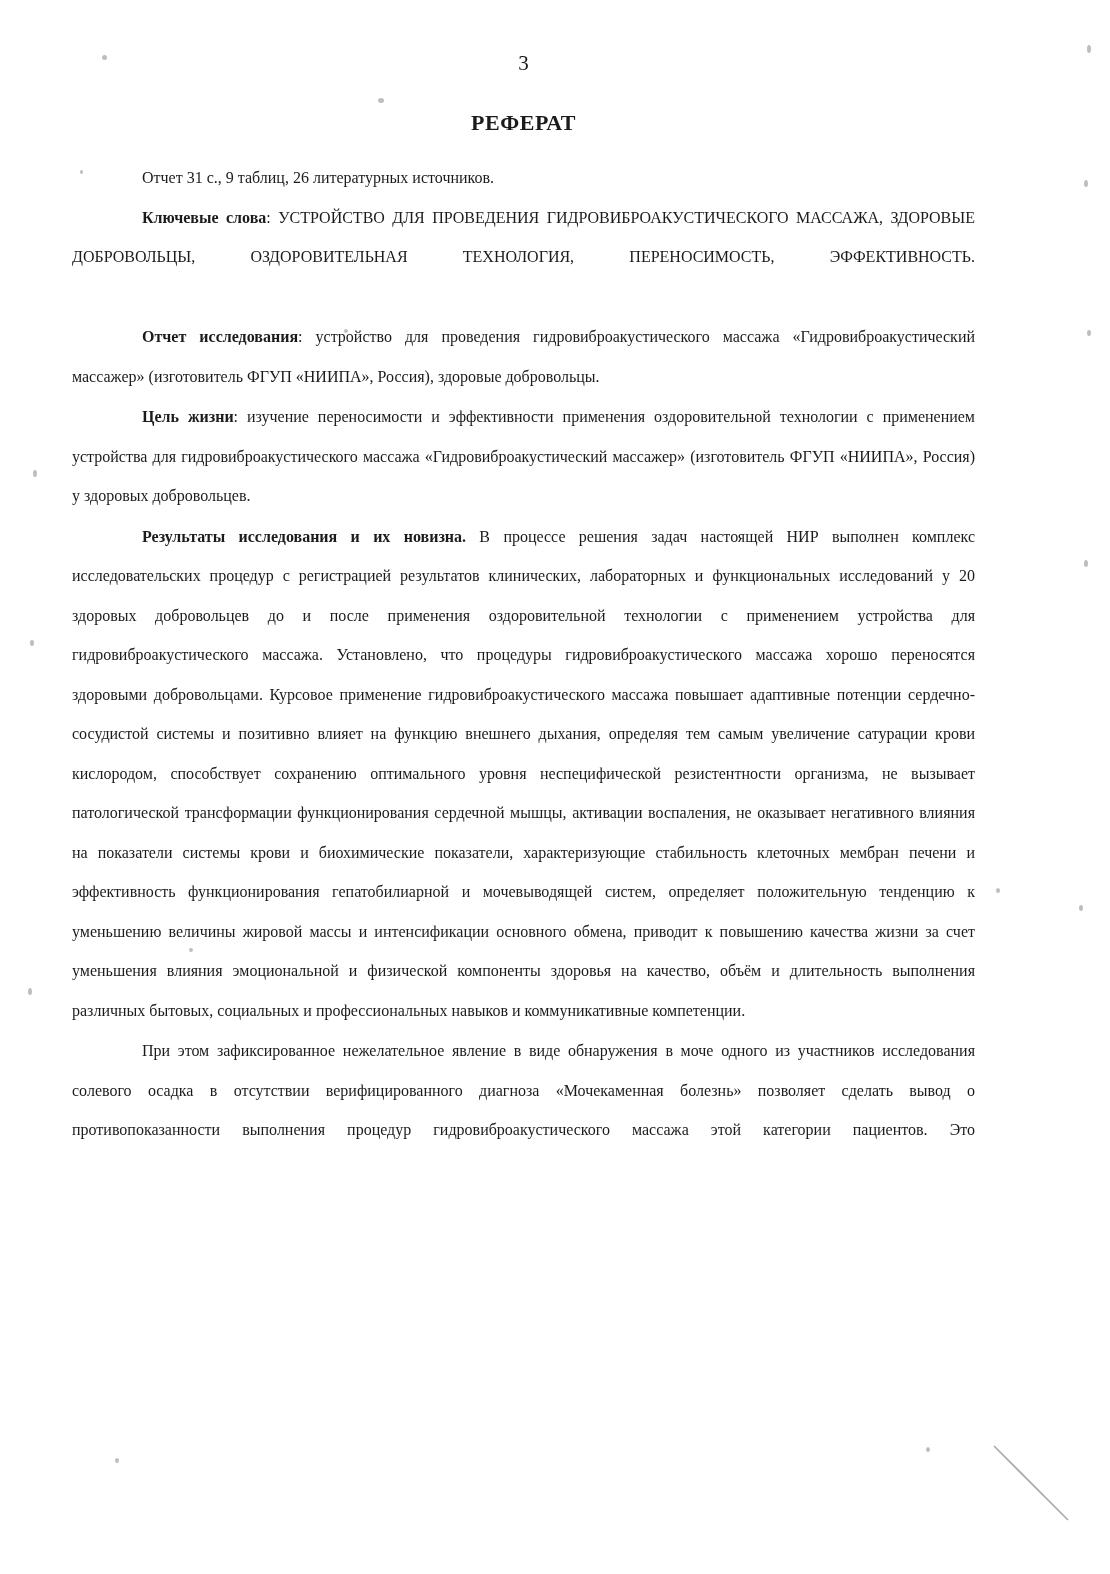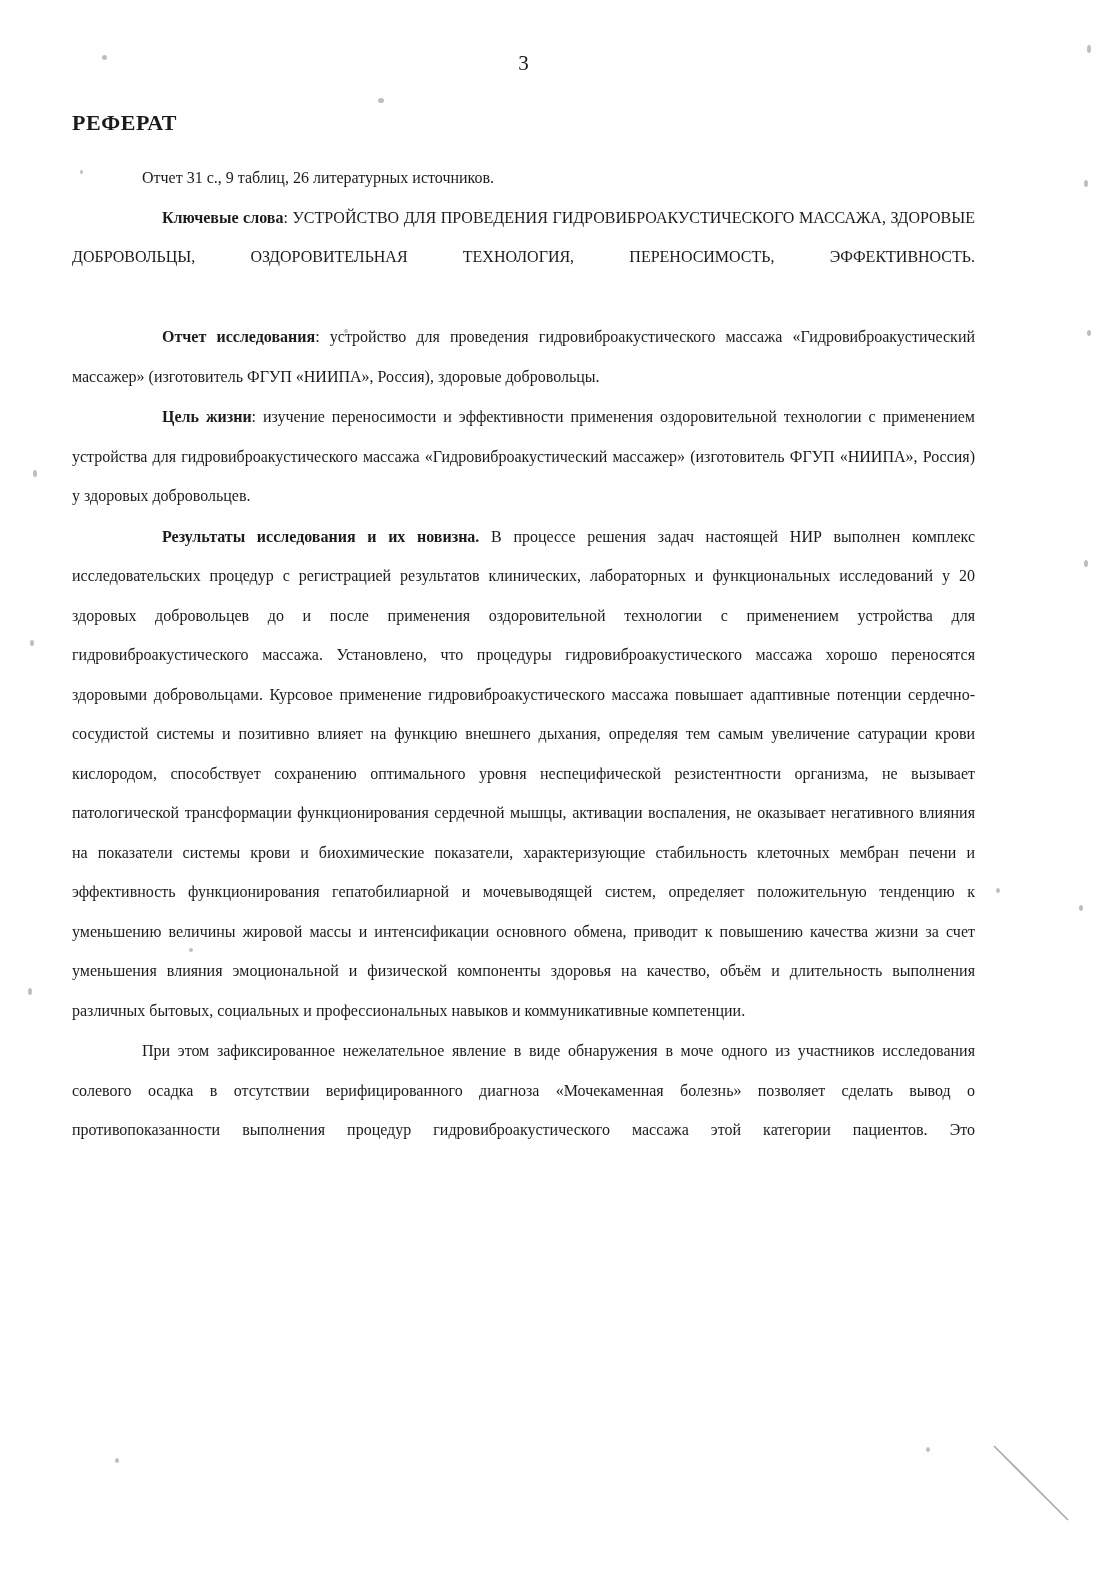--- a/index.html
+++ b/index.html
@@ -60,21 +60,21 @@
   .page-number {
     text-align: center;
     font-size: 21px;
     line-height: 1;
     margin: 0;
     padding-top: 53px;
     letter-spacing: .2px;
   }
 
   .doc-title {
-    text-align: left;
+    text-align: center;
     font-size: 22px;
     font-weight: bold;
     margin: 0;
     padding-top: 36px;
     letter-spacing: .6px;
   }
 
   p.para {
     margin: 0;
     font-size: 16px;
@@ -88,21 +88,20 @@
   p.lead {
     padding-top: 22px;
   }
 
   p.gap {
     padding-top: 1px;
   }
 
   .run-bold {
     font-weight: bold;
-    margin-left: 20px;
   }
 
   
   p.keywords {
     text-align: justify;
     text-justify: inter-word;
   }
   p.keywords::after {
     content: "";
     display: inline-block;

